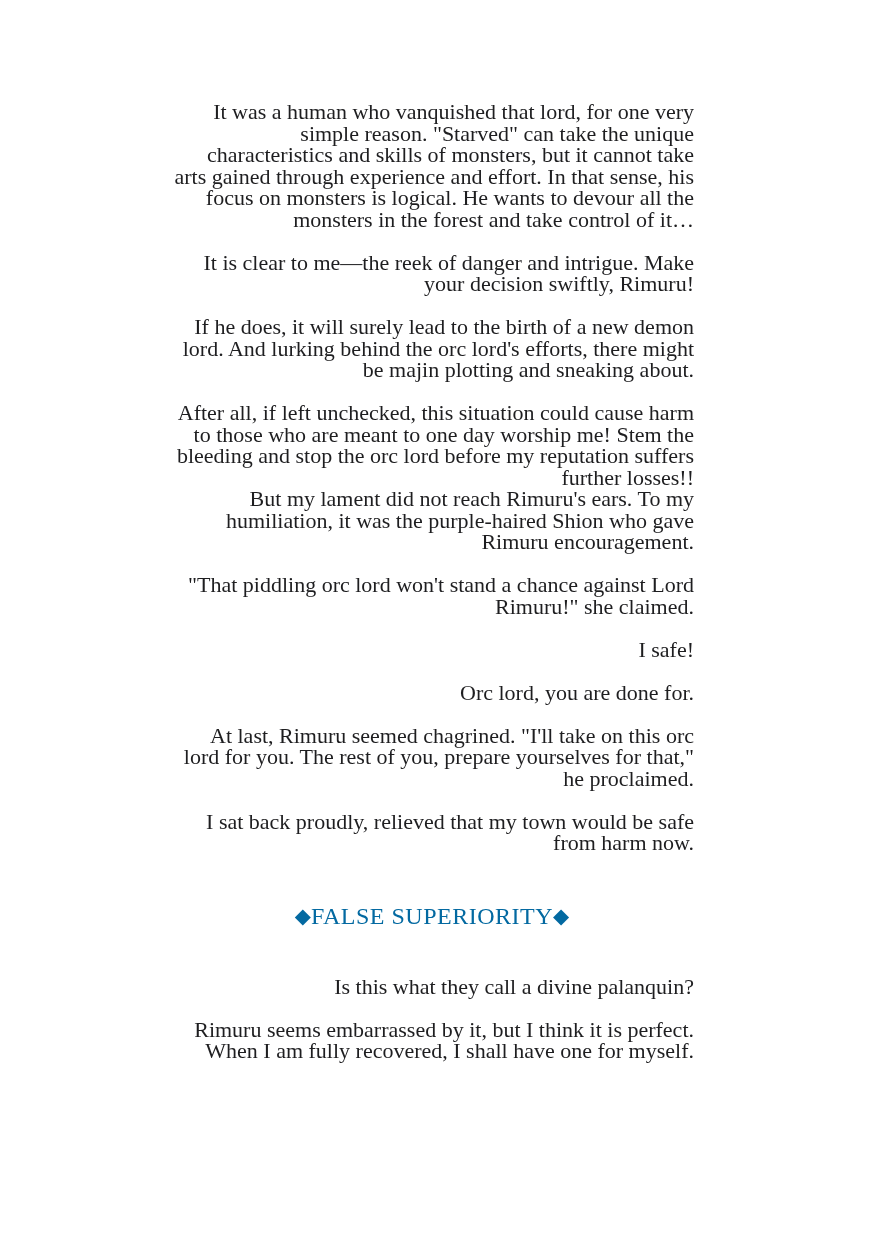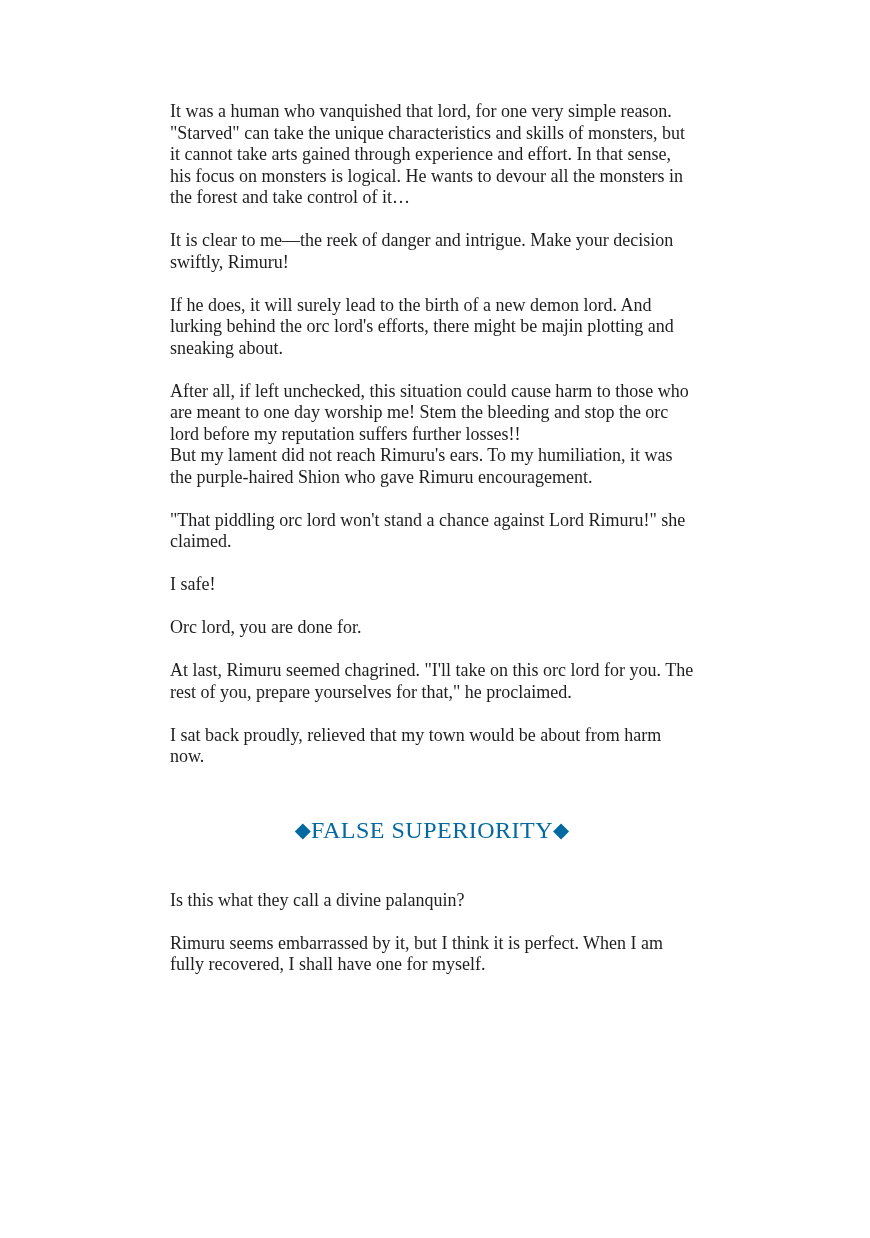--- a/index.html
+++ b/index.html
@@ -14,26 +14,26 @@
     overflow: hidden;
   }
   .book-page {
     position: absolute;
     left: 170px;
     top: 101px;
     width: 524px;
   }
   .para {
     font-family: "Liberation Serif", "DejaVu Serif", serif;
-    font-size: 18px;
+    font-size: 22px;
     line-height: 21.5px;
     color: #1e1e20;
     margin: 0 0 21.5px 0;
     white-space: pre-line; 
-    text-align: left;
+    text-align: right;
   }
   .section-heading {
     font-family: "Liberation Serif", "DejaVu Serif", serif;
     font-size: 24px;
     font-weight: 500;
     line-height: 28px;
     color: #0369a1;
     text-align: center;
     margin: 48px 0 45px 0;
     letter-spacing: 0.5px;
@@ -52,20 +52,20 @@
 
   <p class="para">It was a human who vanquished that lord, for one very simple reason. "Starved" can take the unique characteristics and skills of monsters, but it cannot take arts gained through experience and effort. In that sense, his focus on monsters is logical. He wants to devour all the monsters in the forest and take control of it…</p>
   <p class="para">It is clear to me—the reek of danger and intrigue. Make your decision swiftly, Rimuru!</p>
   <p class="para">If he does, it will surely lead to the birth of a new demon lord. And lurking behind the orc lord's efforts, there might be majin plotting and sneaking about.</p>
   <p class="para">After all, if left unchecked, this situation could cause harm to those who are meant to one day worship me! Stem the bleeding and stop the orc lord before my reputation suffers further losses!!
 But my lament did not reach Rimuru's ears. To my humiliation, it was the purple-haired Shion who gave Rimuru encouragement.</p>
   <p class="para">"That piddling orc lord won't stand a chance against Lord Rimuru!" she claimed.</p>
   <p class="para">I safe!</p>
   <p class="para">Orc lord, you are done for.</p>
   <p class="para">At last, Rimuru seemed chagrined. "I'll take on this orc lord for you. The rest of you, prepare yourselves for that," he proclaimed.</p>
-  <p class="para">I sat back proudly, relieved that my town would be about from harm now.</p>
+  <p class="para">I sat back proudly, relieved that my town would be safe from harm now.</p>
 
   <h2 class="section-heading"><span class="ornament">◆</span><span>FALSE SUPERIORITY</span><span class="ornament">◆</span></h2>
 
   <p class="para">Is this what they call a divine palanquin?</p>
   <p class="para">Rimuru seems embarrassed by it, but I think it is perfect. When I am fully recovered, I shall have one for myself.</p>
 
 </main>
 
 </body></html>

